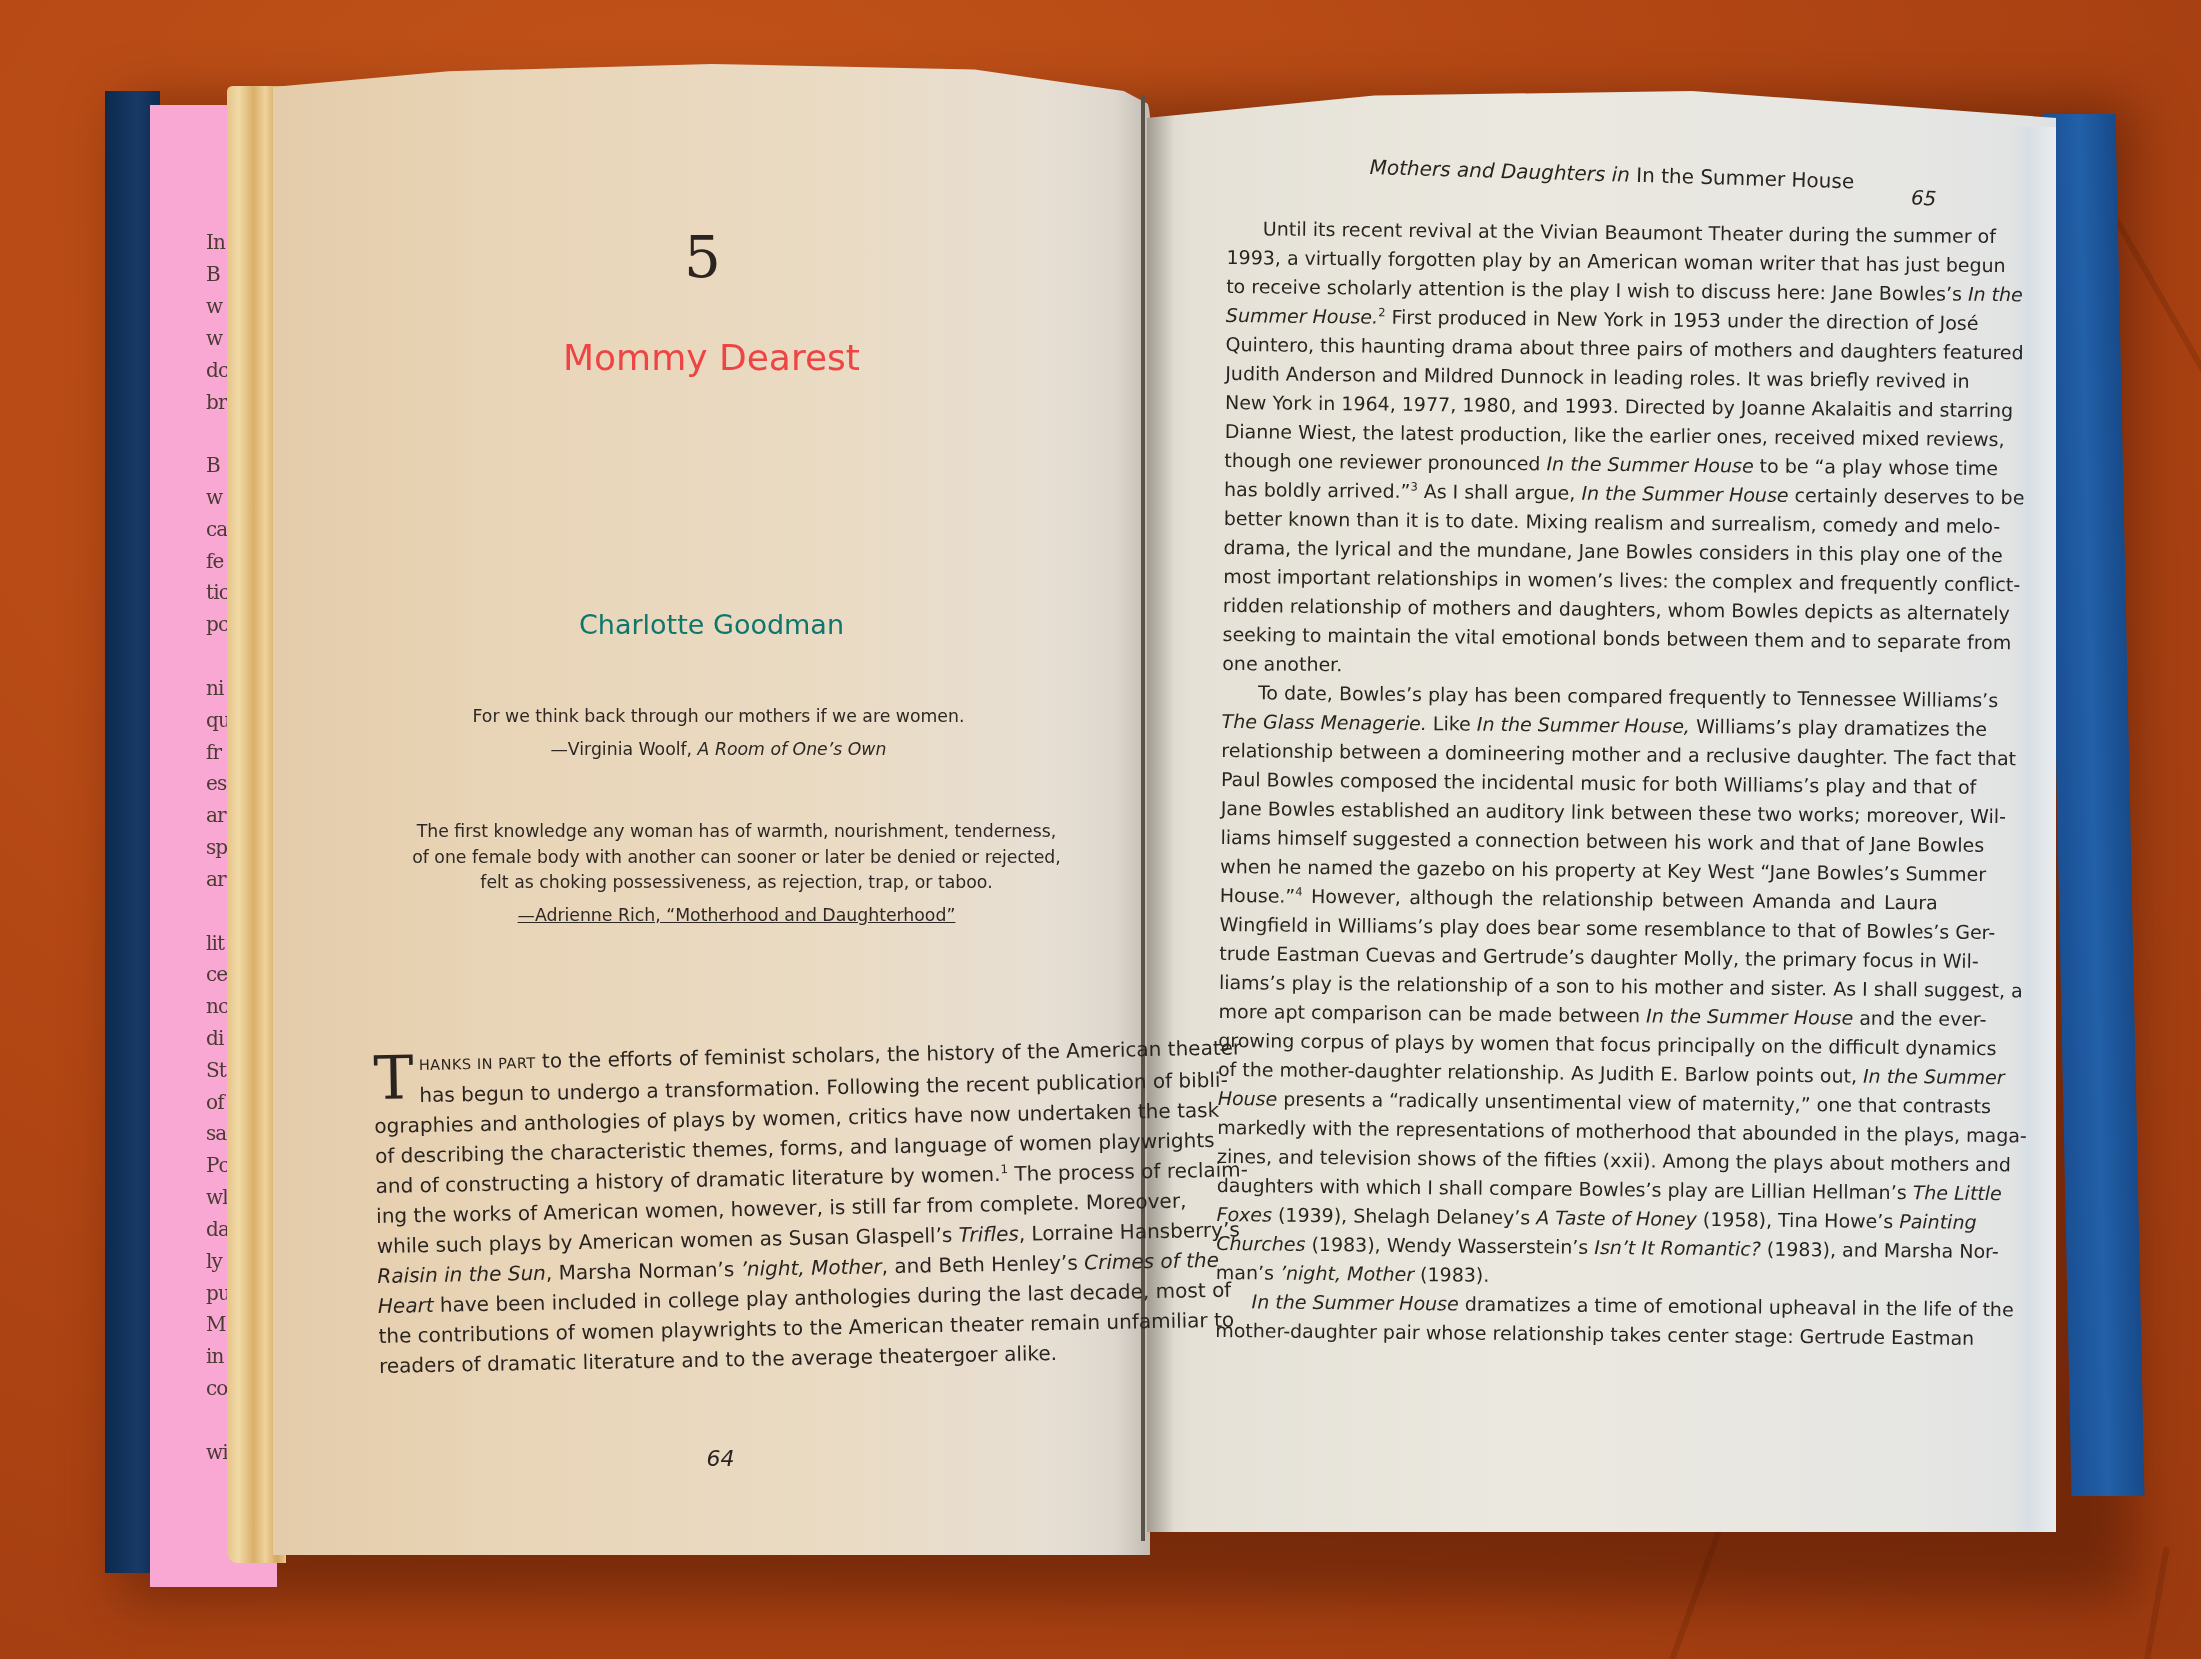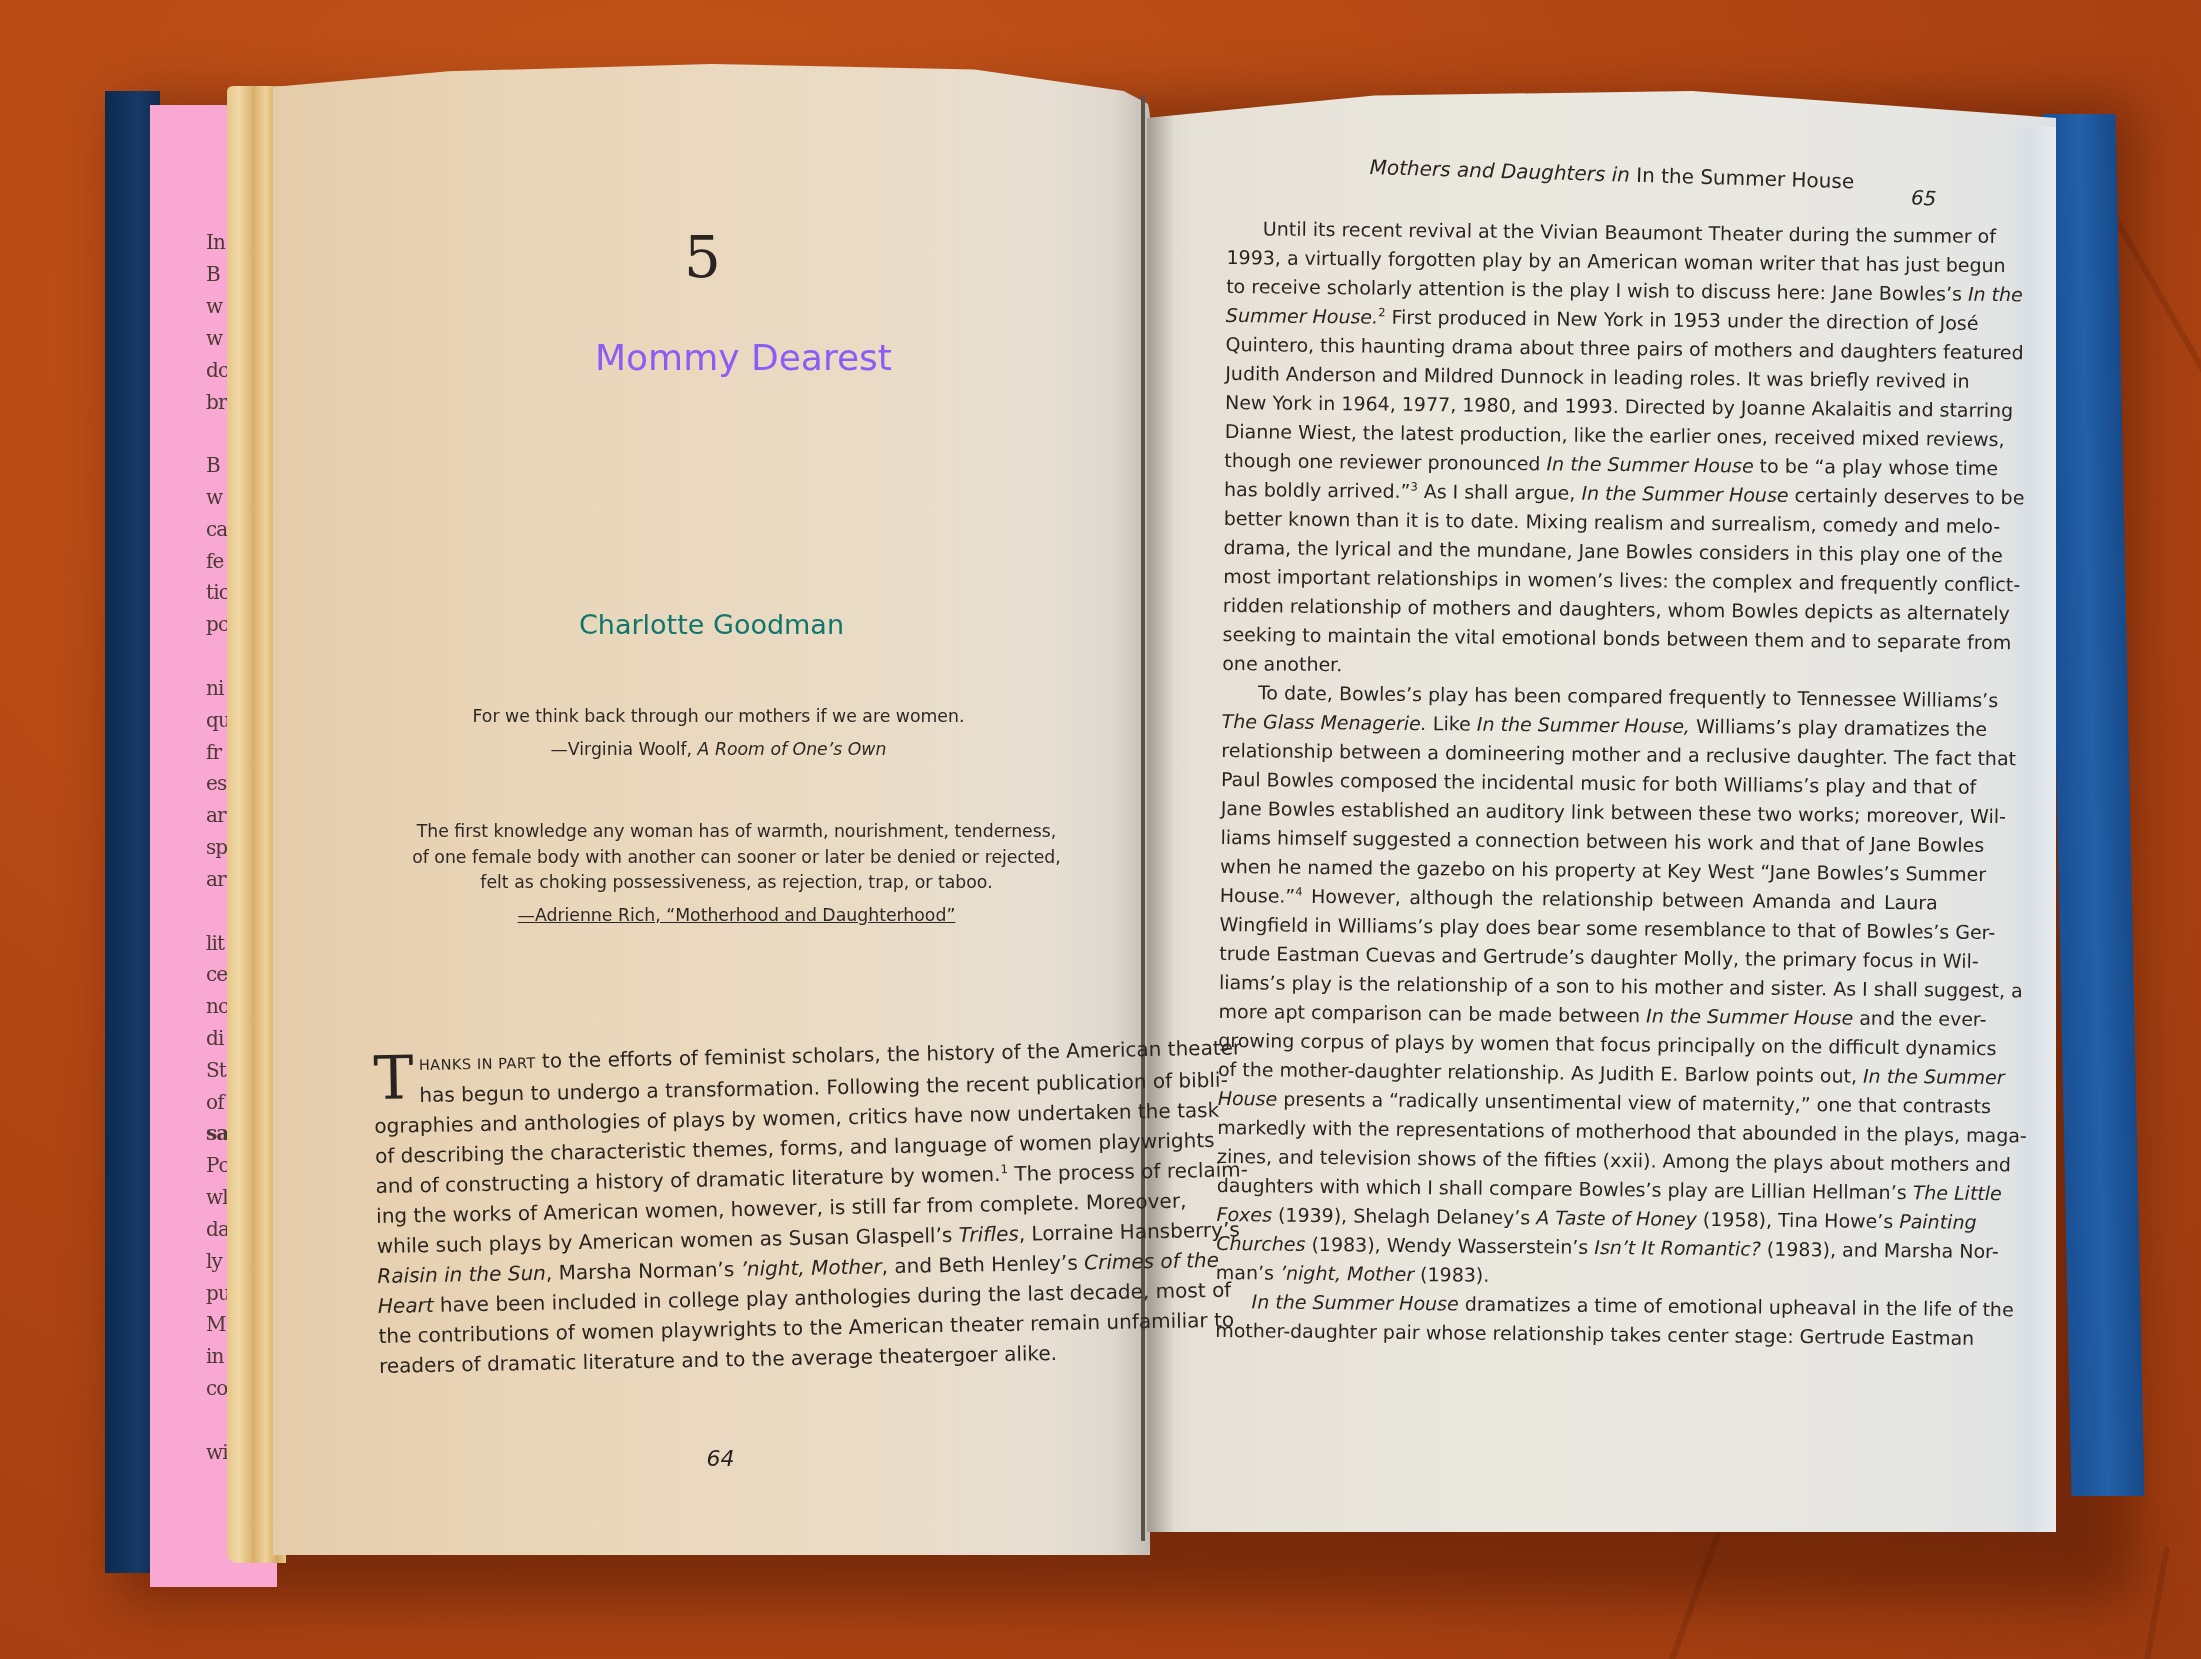--- a/index.html
+++ b/index.html
@@ -78,21 +78,21 @@
       background: #5a5248;
     }
 
     
     .lp { position: absolute; left: 273px; top: 64px; width: 877px; height: 1491px; }
     .lp .center { position: absolute; left: 0; width: 100%; text-align: center; }
     .chapter-num {
       top: 159px; font-family: "DejaVu Serif", "Liberation Serif", serif;
       font-size: 58px; color: #2b2420; margin-left: -9px;
     }
-    .chapter-title { top: 273px; font-size: 36px; color: #8b5cf6; padding-left: 32px; }
+    .chapter-title { top: 273px; font-size: 36px; color: #ef4444; }
     .chapter-subtitle {
       top: 366px; font-size: 31px; line-height: 46px; color: #2b2420;
     }
     .chapter-subtitle i { font-style: italic; }
     .author { top: 545px; font-size: 27px; color: #0f766e; }
     .epigraph {
       position: absolute; left: 118px; width: 655px; text-align: center;
       font-size: 17.3px; line-height: 25.5px; color: #2e2824;
     }
     .epi1 { top: 640px; }
@@ -172,21 +172,21 @@
       <span class="frag" style="top: 666px;">es</span>
       <span class="frag" style="top: 698px;">ar</span>
       <span class="frag" style="top: 730px;">sp</span>
       <span class="frag" style="top: 762px;">ar</span>
       <span class="frag" style="top: 826px;">lit</span>
       <span class="frag" style="top: 857px;">ce</span>
       <span class="frag" style="top: 889px;">nc</span>
       <span class="frag" style="top: 921px;">di</span>
       <span class="frag" style="top: 953px;">St</span>
       <span class="frag" style="top: 985px;">of</span>
-      <span class="frag" style="top: 1016px; font-weight: bold;">sa</span>
+      <span class="frag" style="top: 1016px;">sa</span>
       <span class="frag" style="top: 1048px;">Pc</span>
       <span class="frag" style="top: 1080px;">wl</span>
       <span class="frag" style="top: 1112px;">da</span>
       <span class="frag" style="top: 1144px;">ly</span>
       <span class="frag" style="top: 1176px;">pu</span>
       <span class="frag" style="top: 1207px;">M</span>
       <span class="frag" style="top: 1239px;">in</span>
       <span class="frag" style="top: 1271px;">co</span>
       <span class="frag" style="top: 1335px;">wi</span>
     </div>

